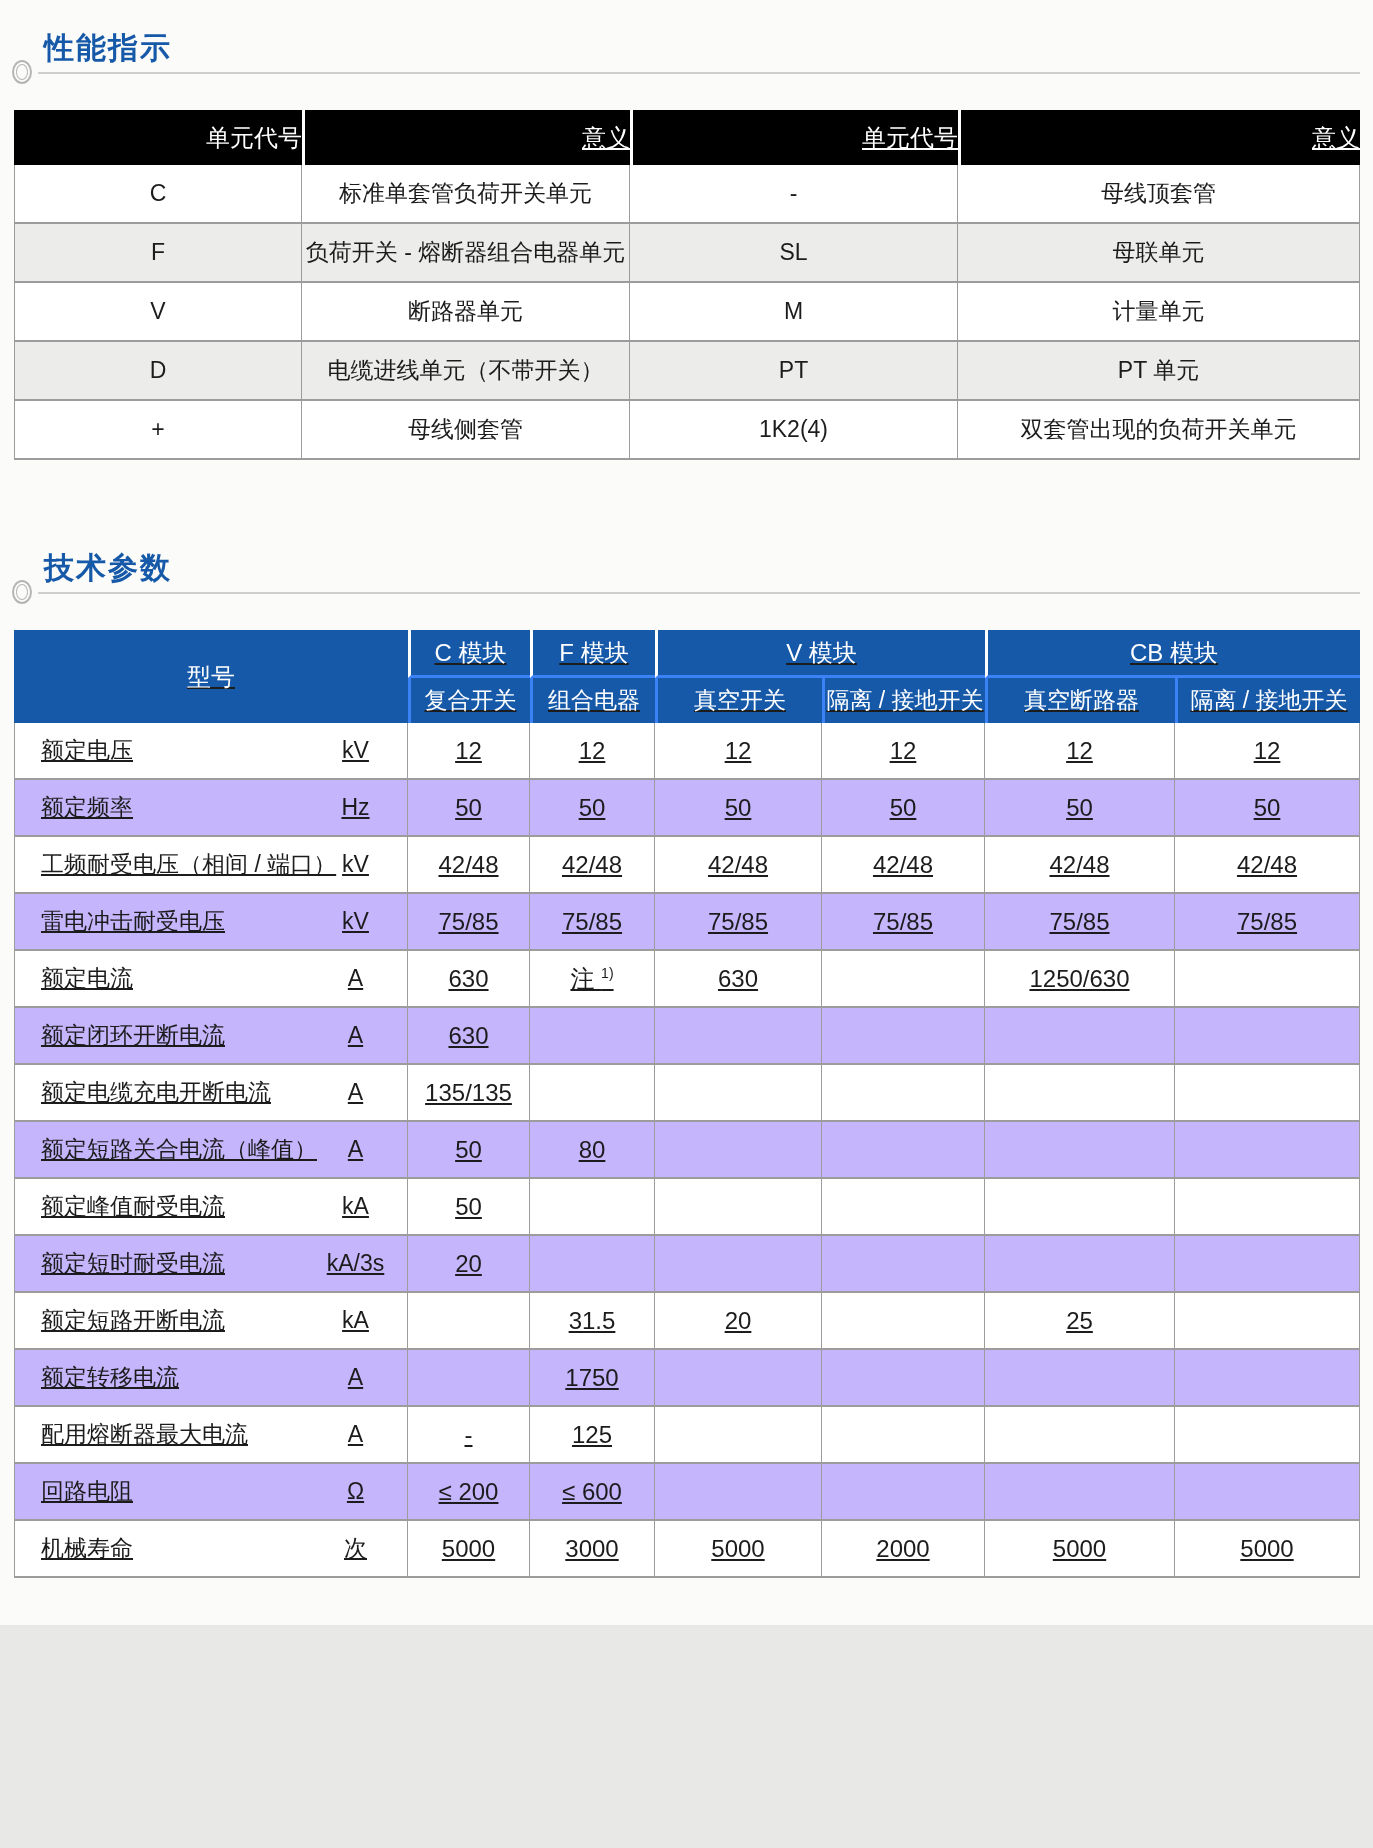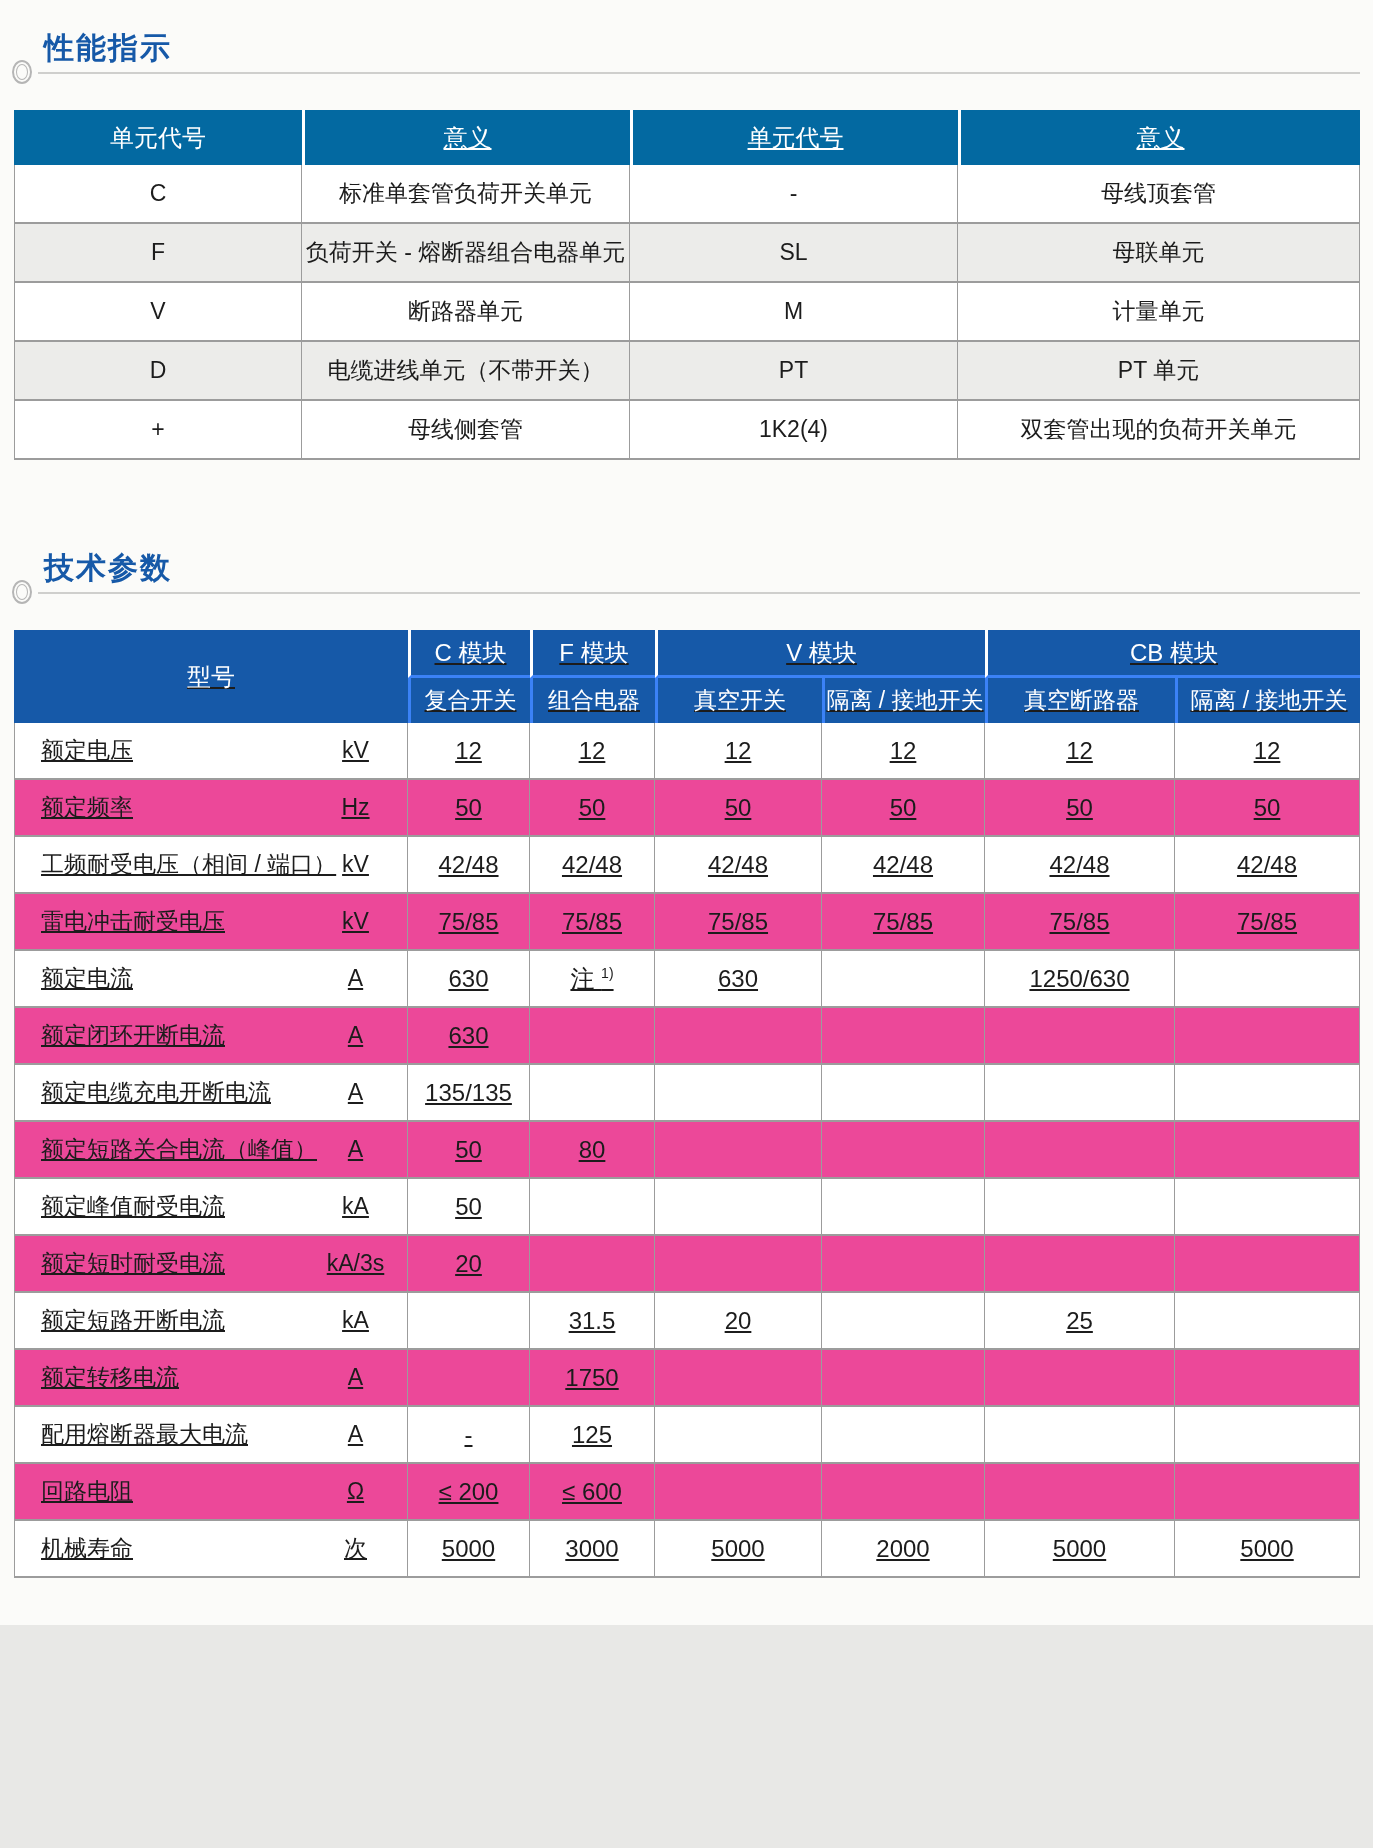--- a/index.html
+++ b/index.html
@@ -11,40 +11,40 @@
   .deco{position:absolute;left:12px;width:1348px;height:28px;}
   .deco .circle{position:absolute;left:0;top:0;width:20px;height:24px;border:2px solid #b5b5b5;border-radius:50%;box-sizing:border-box;background:transparent;}
   .deco .circle::after{content:"";position:absolute;left:2px;top:2px;right:2px;bottom:2px;border:1.5px solid #b5b5b5;border-radius:50%;}
   .deco .line{position:absolute;left:26px;right:0;top:12px;height:2px;background:#cfcfcd;}
 
   table{border-collapse:separate;border-spacing:0;table-layout:fixed;position:absolute;left:14px;}
   td,th{padding:0;margin:0;overflow:visible;white-space:nowrap;}
 
   
   #t1{width:1346px;top:110px;}
-  #t1 th{background:#0369a1;color:#fff;font-size:24px;font-weight:normal;height:55px;text-align:center;margin-left:30px;}
+  #t1 th{background:#000000;color:#fff;font-size:24px;font-weight:normal;height:55px;text-align:right;margin-left:30px;}
   #t1 th + th{border-left:3px solid #fff;text-decoration:underline;}
   #t1 td{height:57px;text-align:center;font-size:23px;border-bottom:2px solid #9c9c9c;border-right:1px solid #9c9c9c;background:#fff;}
   #t1 td:first-child{border-left:1px solid #9c9c9c;}
   #t1 tr.stripe td{background:#ececea;}
 
   
   #t2{width:1346px;top:630px;text-decoration:underline;}
   #t2 th{background:#1659a8;color:#fff;font-weight:normal;text-align:center;}
   #t2 thead .r1 th{height:45px;font-size:24px;}
   #t2 thead .r2 th{height:45px;font-size:23px;}
   #t2 thead th.corner{font-size:24px;}
   #t2 thead .r1 th.gsep{border-left:3px solid #fff;}
   #t2 thead .r1 th.gbot{border-bottom:3px solid #3b82f6;}
   #t2 thead .r2 th.ssep{border-left:3px solid #3b82f6;margin-left:37px;}
   #t2 td{height:55px;font-size:24px;text-align:center;border-bottom:2px solid #9c9c9c;background:#fff;}
   #t2 td.rlabel{text-align:left;padding-left:26px;font-size:23px;border-left:1px solid #9c9c9c;}
   #t2 td.runit{font-size:23px;border-right:1px solid #9c9c9c;text-align:center;}
   #t2 td.val{border-right:1px solid #9c9c9c;}
-  #t2 tr.stripe td{background:#ec4899;}
+  #t2 tr.stripe td{background:#c4b5fd;}
   #t2 sup{font-size:14px;vertical-align:super;line-height:0;}
 
   .footnote{position:absolute;left:13px;top:1690px;font-size:24px;color:#1c1c1c;letter-spacing:1px;}
 </style>
 </head>
 <body>
 
 <div id="page">
 
   <div class="section-title" style="top:28px;">性能指示</div>

